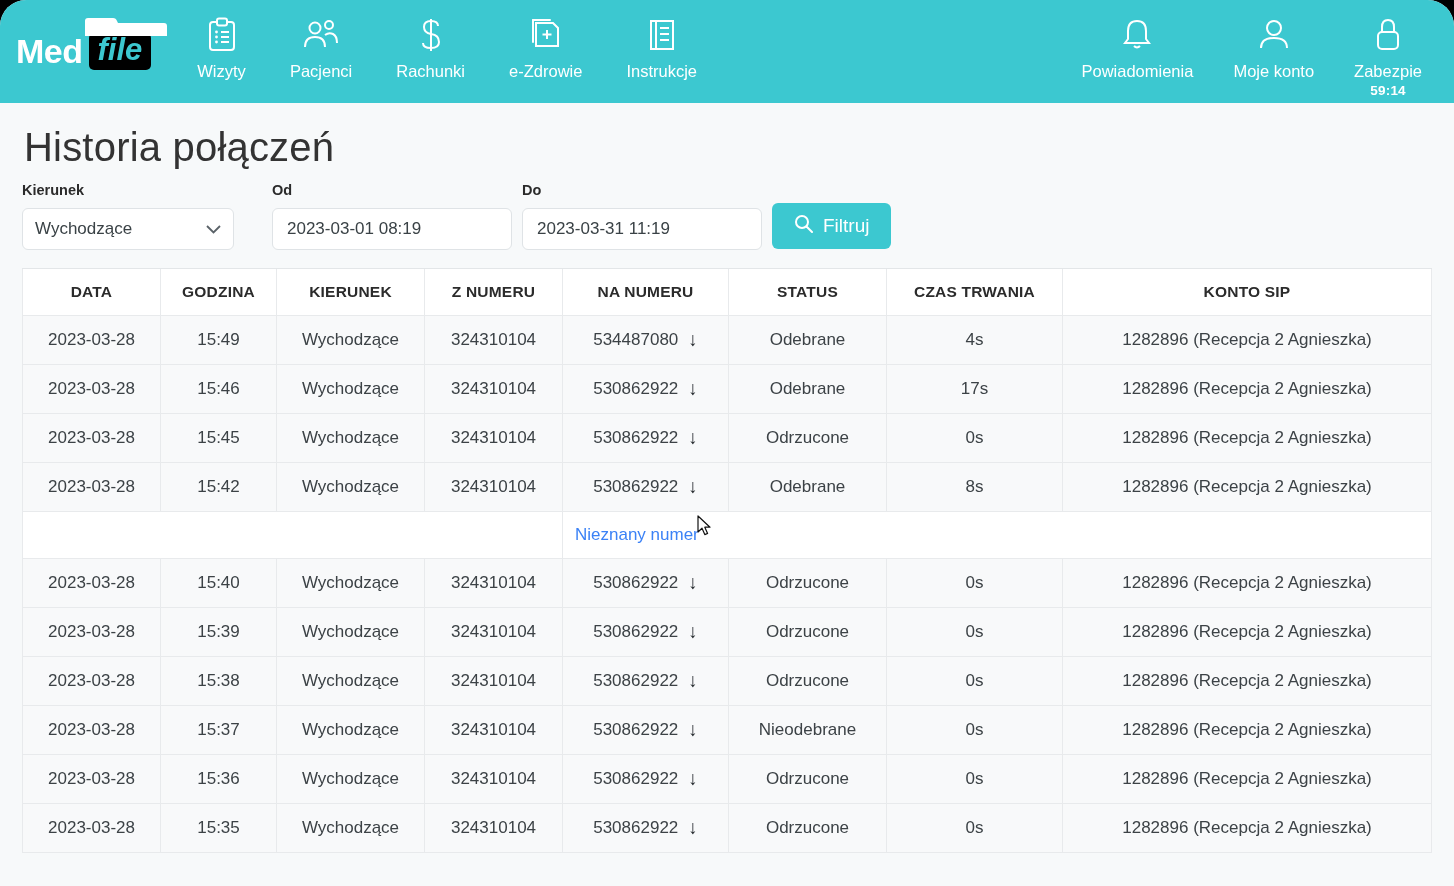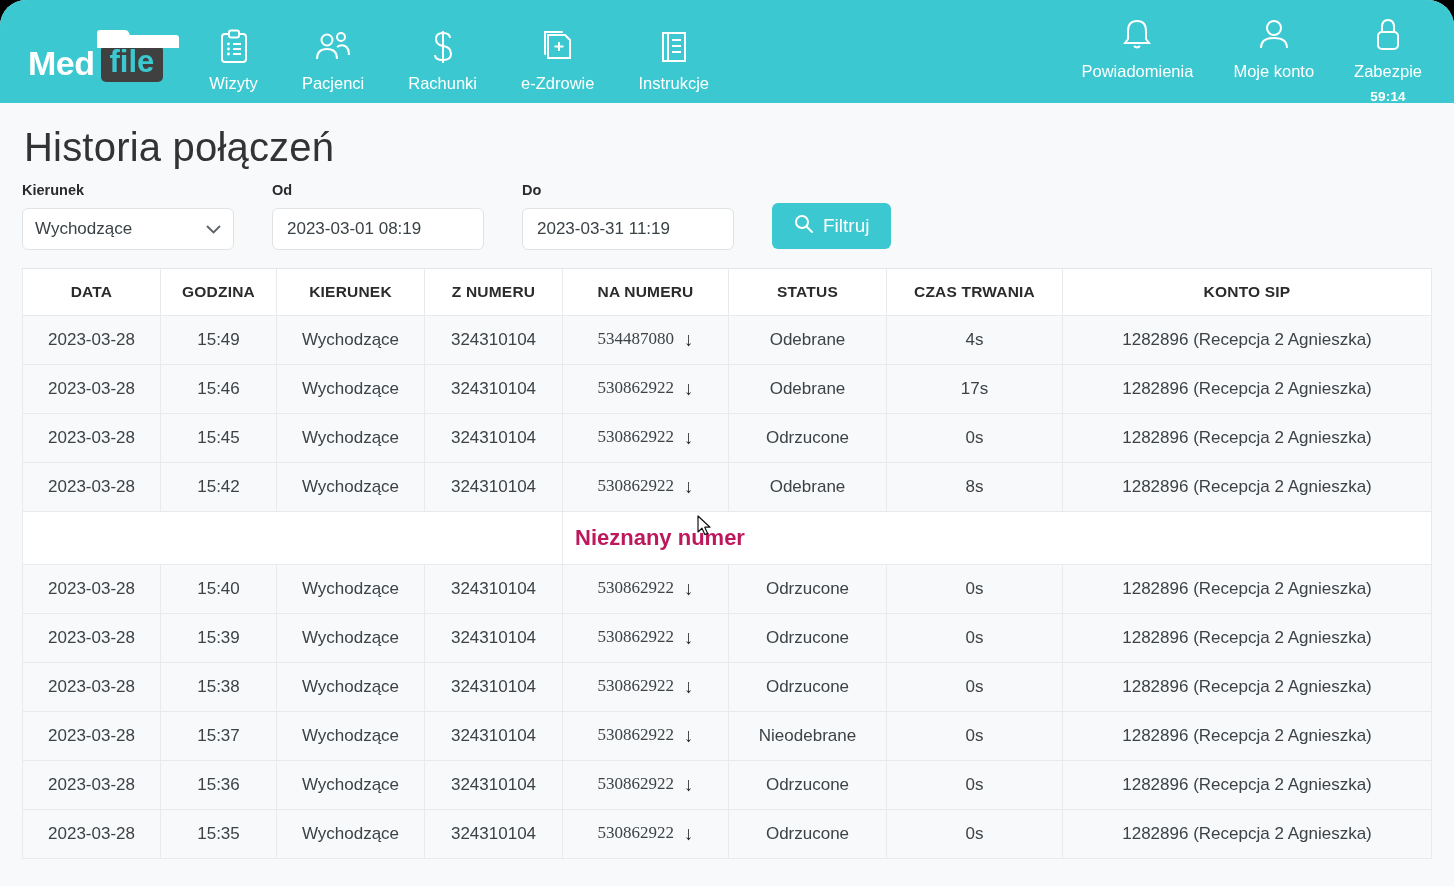--- a/index.html
+++ b/index.html
@@ -16,21 +16,21 @@
     border-radius: 26px 26px 0 0;
     overflow: hidden;
   }
 
   
   .navbar {
     height: 103px;
     background: #3cc8d0;
     display: flex;
     align-items: flex-start;
-    padding: 12px;
+    padding: 0;
     position: relative;
   }
   .brand {
     display: flex; align-items: center;
     height: 103px;
     padding-left: 16px;
     padding-right: 18px;
     flex: 0 0 auto;
   }
   .brand-med {
@@ -45,24 +45,25 @@
     display: inline-flex;
     align-items: center;
     justify-content: center;
   }
   .brand-folder {
     position: absolute;
     top: -16px; left: -6px;
     width: 86px; height: 20px;
   }
   .brand-file {
-    background: #404040;
+    background: #000000;
     color: #3cc8d0;
     font-size: 31px;
     font-weight: bold;
+    font-style: italic;
     border-radius: 5px;
     padding: 1px 9px 3px 9px;
     line-height: 1.05;
   }
 
   .nav-items {
     display: flex;
     align-items: flex-start;
     flex: 0 0 auto;
     gap: 16px;
@@ -88,21 +89,21 @@
     position: absolute;
     right: 12px; top: 0;
     display: flex;
     align-items: flex-start;
   }
   .nav-right .nav-item { padding-left: 20px; padding-right: 20px; }
   .sec-timer {
     color: #fff;
     font-size: 13.5px;
     font-weight: bold;
-    margin-top: 8px;
+    margin-top: 2px;
     letter-spacing: 0.2px;
   }
 
   
   .page {
     padding: 0 22px;
   }
   .page-title {
     font-size: 40px;
     font-weight: 300;
@@ -151,21 +152,21 @@
   .text-box {
     height: 42px;
     background: #fff;
     border: 1px solid #dfe3e6;
     border-radius: 6px;
     display: flex;
     align-items: center;
     padding: 0 14px;
     font-size: 17px;
     color: #3a4246;
-    width: 212px;
+    width: 240px;
     cursor: text;
   }
   .btn-filter {
     height: 46px;
     background: #3cc8d0;
     color: #fff;
     border: none;
     border-radius: 6px;
     font-size: 19px;
     font-family: "Liberation Sans", sans-serif;
@@ -213,32 +214,31 @@
   .col-znumeru { width: 138px; }
   .col-nanumer { width: 166px; }
   .col-status  { width: 158px; }
   .col-czas    { width: 176px; }
   .col-konto   { width: auto; }
 
   .st-odebrane   { color: #3a8a4f; }
   .st-odrzucone  { color: #24a1f0; }
   .st-nieodebrane{ color: #e8356d; }
 
-  .num-cell { display: inline-flex; align-items: flex-start; gap: 10px; font-family: Liberation Serif, serif; }
+  .num-cell { display: inline-flex; align-items: center; gap: 10px; }
   .dl-arrow { font-size: 19px; color: #23282c; cursor: pointer; }
 
   tr.expand-row td {
     background: #fff;
     border-left: 1px solid #e8eaec;
     border-right: 1px solid #e8eaec;
   }
   .unknown-num {
-    color: #be185d;
-    font-size: 22px;
-    font-weight: bold;
+    color: #3b82f6;
+    font-size: 17px;
   }
 
   
   .mouse-cursor {
     position: absolute;
     left: 697px; top: 515px;
     width: 18px; height: 24px;
     pointer-events: none;
     z-index: 50;
   }

